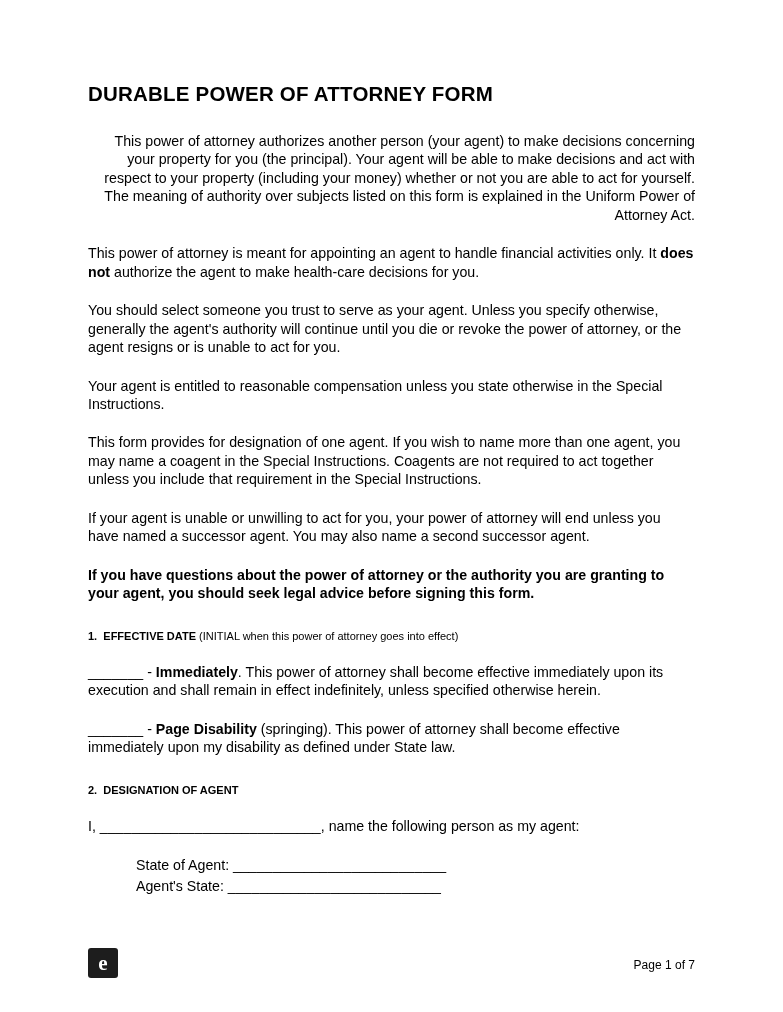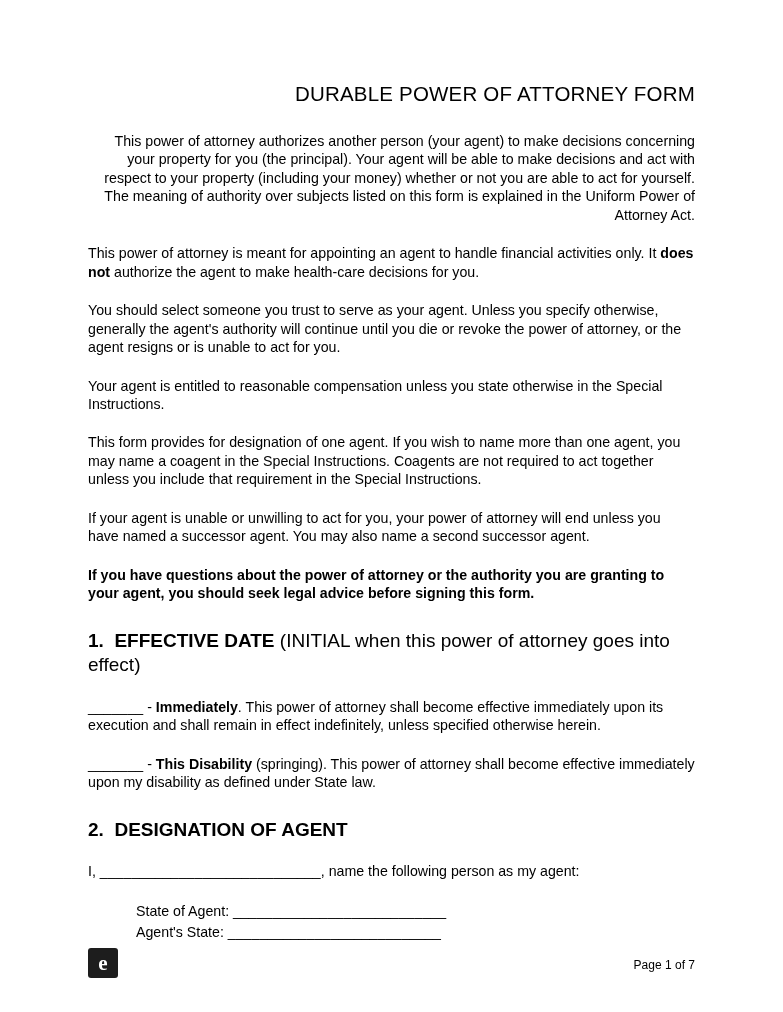--- a/index.html
+++ b/index.html
@@ -16,23 +16,23 @@
     overflow: hidden;
   }
   .page {
     position: relative;
     width: 783px;
     height: 1012px;
     box-sizing: border-box;
     padding: 70px 88px 0 88px;
   }
   .doc-title {
-    text-align: right;
+    text-align: left;
     font-size: 20.5px;
-    font-weight: normal;
+    font-weight: bold;
     letter-spacing: 0.2px;
     margin: 12px 0 0 0;
   }
   .doc-subtitle {
     text-align: center;
     font-size: 14.5px;
     font-weight: bold;
     margin: 27px 0 0 0;
   }
   p.para {
@@ -42,21 +42,21 @@
     text-align: left;
   }
   p.para.first {
     margin-top: 26px;
     text-align: right;
   }
   .bold {
     font-weight: bold;
   }
   .section-head {
-    font-size: 19px;
+    font-size: 11px;
     margin: 26px 0 0 0;
     line-height: 1.30;
   }
   .section-head .num {
     font-weight: bold;
   }
   .section-head .name {
     font-weight: bold;
   }
   .initial-line {
@@ -120,21 +120,21 @@
   <p class="para">This form provides for designation of one agent. If you wish to name more than one agent, you may name a coagent in the Special Instructions. Coagents are not required to act together unless you include that requirement in the Special Instructions.</p>
 
   <p class="para">If your agent is unable or unwilling to act for you, your power of attorney will end unless you have named a successor agent. You may also name a second successor agent.</p>
 
   <p class="para bold">If you have questions about the power of attorney or the authority you are granting to your agent, you should seek legal advice before signing this form.</p>
 
   <p class="section-head"><span class="num">1.</span>&nbsp;&nbsp;<span class="name">EFFECTIVE DATE</span><span> (INITIAL when this power of attorney goes into effect)</span></p>
 
   <p class="initial-line"><span>_______</span><span> - </span><span class="bold">Immediately</span><span>. This power of attorney shall become effective immediately upon its execution and shall remain in effect indefinitely, unless specified otherwise herein.</span></p>
 
-  <p class="initial-line"><span>_______</span><span> - </span><span class="bold">This Disability</span><span> (springing). This power of attorney shall become effective immediately upon my disability as defined under State law.</span></p>
+  <p class="initial-line"><span>_______</span><span> - </span><span class="bold">Page Disability</span><span> (springing). This power of attorney shall become effective immediately upon my disability as defined under State law.</span></p>
 
   <p class="section-head"><span class="num">2.</span>&nbsp;&nbsp;<span class="name">DESIGNATION OF AGENT</span><span></span></p>
 
   <p class="initial-line"><span>I, </span><span>____________________________</span><span>, name the following person as my agent:</span></p>
 
   <div class="agent-block">
     <div class="agent-row"><span>State of Agent:</span> <span>___________________________</span></div>
     <div class="agent-row"><span>Agent's State:</span> <span>___________________________</span></div>
   </div>
 

